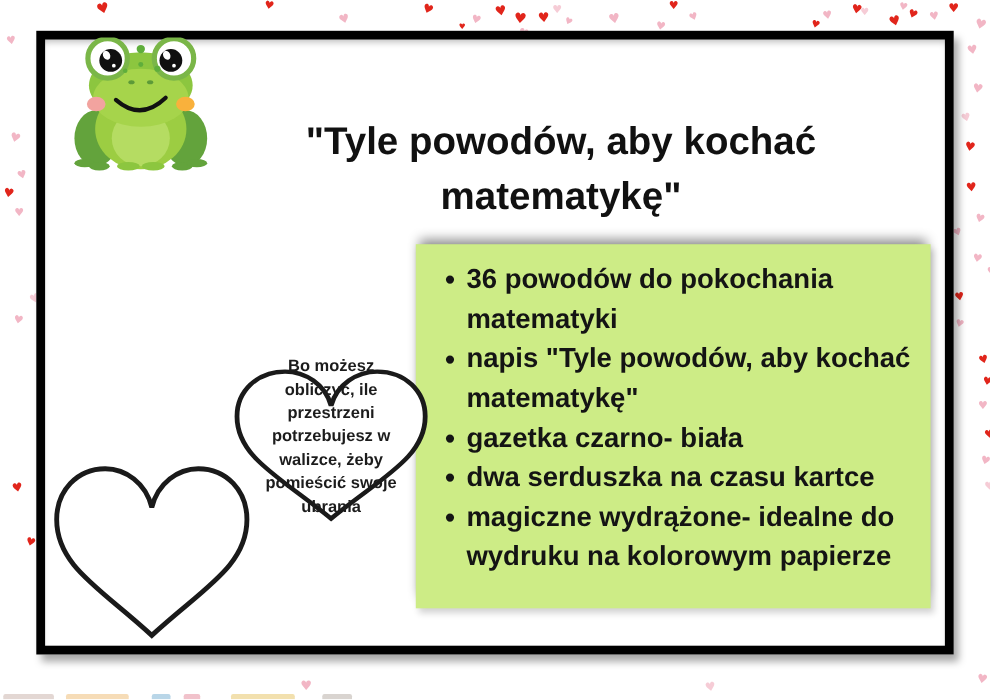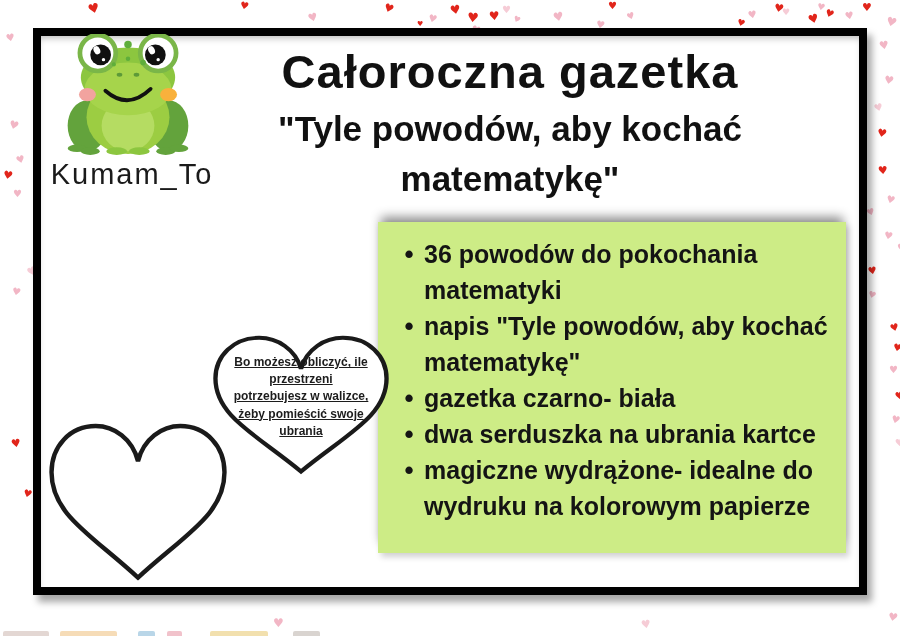--- a/index.html
+++ b/index.html
@@ -41,21 +41,21 @@
     position:absolute;left:12%;right:12%;top:13%;bottom:27%;
     display:flex;align-items:center;justify-content:center;text-align:center;
     font-weight:700;line-height:1.42;color:#1c1c1c;z-index:5;
   }
   .heart-a{left:206px;top:196px;width:186px;height:142px;}
   .heart-b{left:46px;top:258px;width:182px;height:174px;}
   .heart-c{left:210px;top:328px;width:182px;height:150px;}
   .heart-d{left:46px;top:415px;width:184px;height:170px;}
   .heart-a .heart-text{font-size:12px;}
   .heart-b .heart-text{font-size:12.5px;top:16%;bottom:16%;}
-  .heart-c .heart-text{font-size:12px;top:10%;bottom:18%;text-decoration:underline;}
+  .heart-c .heart-text{font-size:15px;top:10%;bottom:18%;}
   .heart-d .heart-text{font-size:12.5px;top:12%;bottom:22%;}
   .thumb{position:absolute;height:5px;bottom:0;border-radius:2px 2px 0 0;z-index:1;}
 </style>
 </head>
 <body>
 
 <div class="stage">
 
   <div class="decor-layer" id="decor-layer">
       <span class="dh" style="left: 88px; top: 2px; font-size: 13px; color: rgb(225, 37, 27); transform: rotate(-15deg);">♥</span>
@@ -156,43 +156,41 @@
       <circle cx="55" cy="32" r="2.2"></circle>
         <circle cx="70" cy="26" r="2.4"></circle>
     </g>
     <ellipse cx="61" cy="43" rx="3" ry="2" fill="#5d9a38"></ellipse>
     <ellipse cx="79" cy="43" rx="3" ry="2" fill="#5d9a38"></ellipse>
     <ellipse cx="27" cy="64" rx="9" ry="7" fill="#f2a39f"></ellipse>
     <ellipse cx="113" cy="64" rx="9" ry="7" fill="#f9b13c"></ellipse>
     <path d="M46 60 Q70 81 94 58" stroke="#111111" stroke-width="4" fill="none" stroke-linecap="round"></path>
   </svg>
 
-  <div class="brand">Kumam_To</div>
-
-  <h1 class="title">Całoroczna gazetka</h1>
+
   <h2 class="subtitle"><span>"Tyle powodów, aby kochać</span><br>
     <span>matematykę"</span></h2>
 
   <div class="features" id="features-panel" style="background: rgb(205, 236, 134);">
     <ul>
       <li>
           <span class="dot">•</span>
           <span class="txt">36 powodów do pokochania matematyki</span>
         </li>
       <li>
           <span class="dot">•</span>
           <span class="txt">napis "Tyle powodów, aby kochać matematykę"</span>
         </li>
       <li>
           <span class="dot">•</span>
           <span class="txt">gazetka czarno- biała</span>
         </li>
       <li>
           <span class="dot">•</span>
-          <span class="txt">dwa serduszka na ubrania kartce</span>
+          <span class="txt">dwa serduszka na czasu kartce</span>
         </li>
       <li>
           <span class="dot">•</span>
           <span class="txt">magiczne wydrążone- idealne do wydruku na kolorowym papierze</span>
         </li>
     </ul>
   </div>
 
 
 

